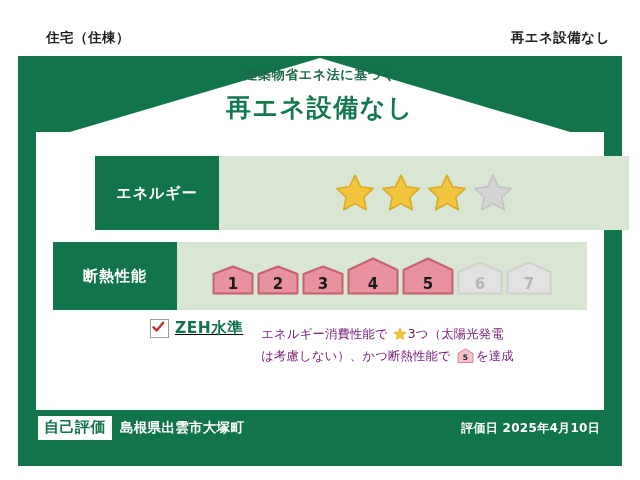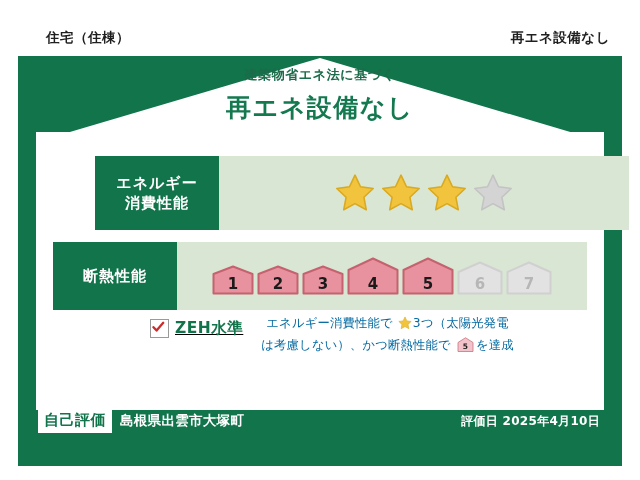--- a/index.html
+++ b/index.html
@@ -83,29 +83,29 @@
   #zeh-check{
     width:17px;height:17px;border:1.4px solid #9a9a9a;background:#fff;
     position:relative;flex:0 0 auto;
   }
   #zeh-check svg{position:absolute;left:1px;top:1px;}
   #zeh-label{
     font-weight:bold;font-size:15.5px;color:#11744a;letter-spacing:.5px;
     white-space:nowrap;
   }
   #zeh-desc{
-    margin-left:18px;margin-top:1px;
-    font-size:12.3px;color:#0369a1;line-height:1.75;letter-spacing:.2px;text-align:center;
+    margin-left:18px;margin-top:12px;
+    font-size:12.3px;color:#701a75;line-height:1.75;letter-spacing:.2px;
   }
   .inline-star{display:inline-block;vertical-align:-3px;width:14px;height:14px;margin:0 1px;}
   .inline-house{display:inline-block;vertical-align:-3px;width:17px;height:15px;margin:0 2px;}
 
   
   #footer{
-    position:absolute;left:0;bottom:11px;width:604px;height:68px;z-index:5;
+    position:absolute;left:0;bottom:4px;width:604px;height:68px;z-index:5;
     display:flex;align-items:center;
   }
   #footer-left{position:absolute;left:20px;display:flex;align-items:baseline;gap:8px;}
   #self-eval{
     background:#ffffff;color:#11744a;font-weight:bold;font-size:15px;
     padding:2px 6px 3px 6px;letter-spacing:.5px;
   }
   #address{color:#ffffff;font-size:13.5px;font-weight:bold;letter-spacing:.3px;}
   #footer-right{position:absolute;right:22px;text-align:right;}
   #eval-date{color:#ffffff;font-size:12px;font-weight:bold;letter-spacing:.3px;}
@@ -135,21 +135,20 @@
   <div id="title-block">
     <div id="title-sub">建築物省エネ法に基づく</div>
     <div id="title-main">再エネ設備なし</div>
   </div>
 
   <div id="body-area">
 
     <div class="perf-row" id="row-energy">
       <div class="row-label">
         <span>エネルギー</span>
-        <span>消費性能</span>
       </div>
       <div class="row-value">
         <div class="stars" id="stars-container">
             <svg class="star" viewBox="0 0 24 24">
               <path d="M12 1.8 L15.15 8.45 L22.4 9.4 L17.1 14.45 L18.45 21.6 L12 18.1 L5.55 21.6 L6.9 14.45 L1.6 9.4 L8.85 8.45 Z" fill="#f2c43d" stroke="#d9a91f" stroke-width="0.9" stroke-linejoin="round"></path>
             </svg>
             <svg class="star" viewBox="0 0 24 24">
               <path d="M12 1.8 L15.15 8.45 L22.4 9.4 L17.1 14.45 L18.45 21.6 L12 18.1 L5.55 21.6 L6.9 14.45 L1.6 9.4 L8.85 8.45 Z" fill="#f2c43d" stroke="#d9a91f" stroke-width="0.9" stroke-linejoin="round"></path>
             </svg>
             <svg class="star" viewBox="0 0 24 24">

